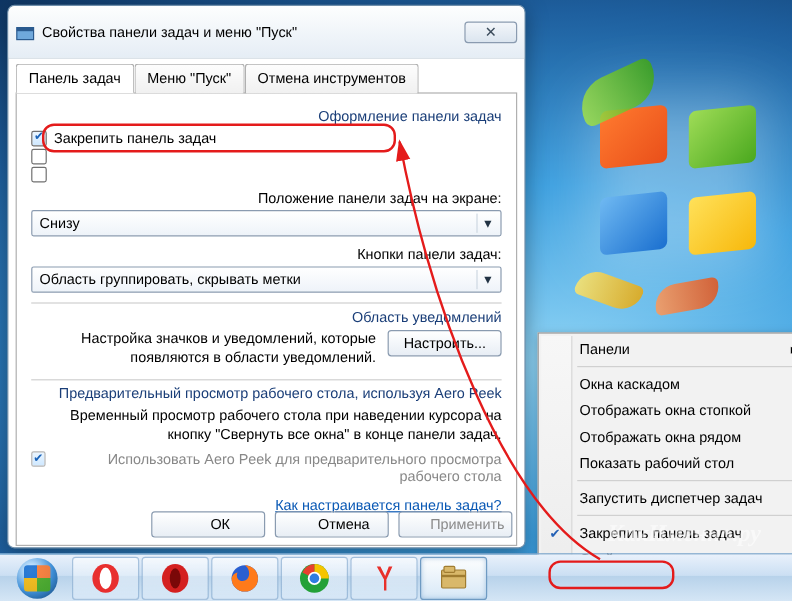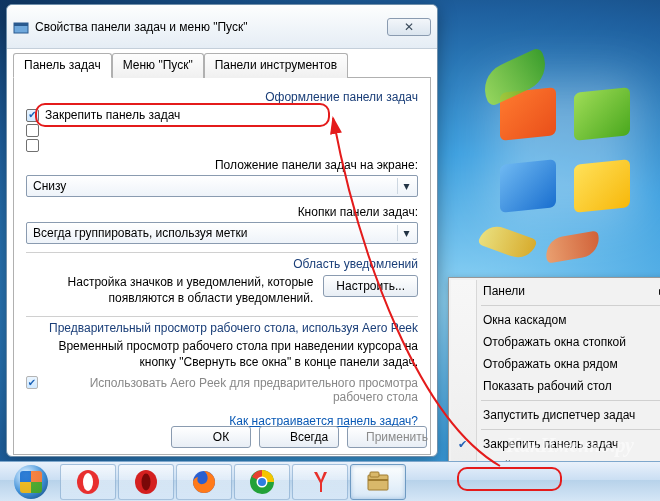--- a/index.html
+++ b/index.html
@@ -64,21 +64,21 @@
 .cb-row.dis .label-txt { color: #888; }
 .sel { width: 100%; height: 22px; border: 1px solid #8a9bb0; border-radius: 2px; background: linear-gradient(#fff,#eef3f9); display:flex; align-items:center; padding:0 6px; margin: 3px 0 8px; position:relative; }
 .sel .chev { position:absolute; right:2px; top:2px; width:18px; height:16px; border-left:1px solid #cdd7e1; display:flex; align-items:center; justify-content:center; color:#234; }
 .divline { height:1px; background:#d0d0d0; margin:6px 0 4px; }
 .notif-row { display:flex; align-items:flex-start; gap:10px; margin-top:2px; }
 .notif-row .desc { flex:1; color:#000; line-height:1.3; }
 .btn { height:22px; padding:0 12px; border:1px solid #8a9bb0; border-radius:3px; background:linear-gradient(#fff,#e8eef5); color:#000; display:inline-flex; align-items:center; }
 .btn.disabled { color:#8a8a8a; }
 .link { color:#0a59b5; text-decoration:underline; cursor:pointer; margin-top:8px; display:inline-block; }
 .dlg-btns { position:absolute; bottom:8px; right:10px; display:flex; gap:8px; }
-.dlg-btns .btn { width:80px; justify-content:center;padding-left:32px; }
+.dlg-btns .btn { width:95px; justify-content:center;padding-left:32px; }
 
 .highlight-box1 { position:absolute; border:2px solid #e41b1b; border-radius:10px; pointer-events:none; }
 .hb-auto { top:103px; left:35px; width:295px; height:24px; }
 .hb-props { top:467px; left:457px; width:105px; height:24px; }
 .arrow-svg { position:absolute; top:0; left:0; width:660px; height:501px; pointer-events:none; }
 
 
 .ctx {
   position:absolute; top:277px; left:448px; width:228px;
   background:#f2f2f2; border:1px solid #979797; box-shadow:2px 3px 8px rgba(0,0,0,0.35);
@@ -130,21 +130,21 @@
         <rect x="1" y="4" width="14" height="3" fill="#2a5a8f"></rect>
       </svg>
     <span class="ttl">Свойства панели задач и меню "Пуск"</span>
     <div class="closebtn">
         <span>✕</span>
       </div>
   </div>
   <div class="tabs">
     <div class="tab active">Панель задач</div>
     <div class="tab">Меню "Пуск"</div>
-    <div class="tab">Панели инструментов</div>
+    <div class="tab">Отмена инструментов</div>
   </div>
   <div class="tabbody">
     <div class="group-title">Оформление панели задач</div>
 
     <div class="cb-row">
       <span class="cb checked"></span>
       <span class="label-txt">Закрепить панель задач</span>
     </div>
     <div class="cb-row">
       <span class="cb"></span>
@@ -154,21 +154,21 @@
     </div>
 
     <div style="margin-top:6px">Положение панели задач на экране:</div>
     <div class="sel">
       <span>Снизу</span>
       <span class="chev">▾</span>
     </div>
 
     <div>Кнопки панели задач:</div>
     <div class="sel">
-      <span>Всегда группировать, используя метки</span>
+      <span>Область группировать, скрывать метки</span>
       <span class="chev">▾</span>
     </div>
 
     <div class="divline"></div>
     <div class="group-title">Область уведомлений</div>
     <div class="notif-row">
       <div class="desc">Настройка значков и уведомлений, которые появляются в области уведомлений.</div>
       <div class="btn">
           <span>Настроить...</span>
         </div>
@@ -182,21 +182,21 @@
       <span class="label-txt" style="color:#888">Использовать Aero Peek для предварительного просмотра рабочего стола</span>
     </div>
 
     <a class="link">Как настраивается панель задач?</a>
   </div>
   <div class="dlg-btns">
     <div class="btn">
         <span>ОК</span>
       </div>
     <div class="btn">
-        <span>Всегда</span>
+        <span>Отмена</span>
       </div>
     <div class="btn disabled">
         <span>Применить</span>
       </div>
   </div>
 </div>
 
 <div class="ctx">
   <div class="iconcol"></div>
   <div class="ctx-item hasub">

